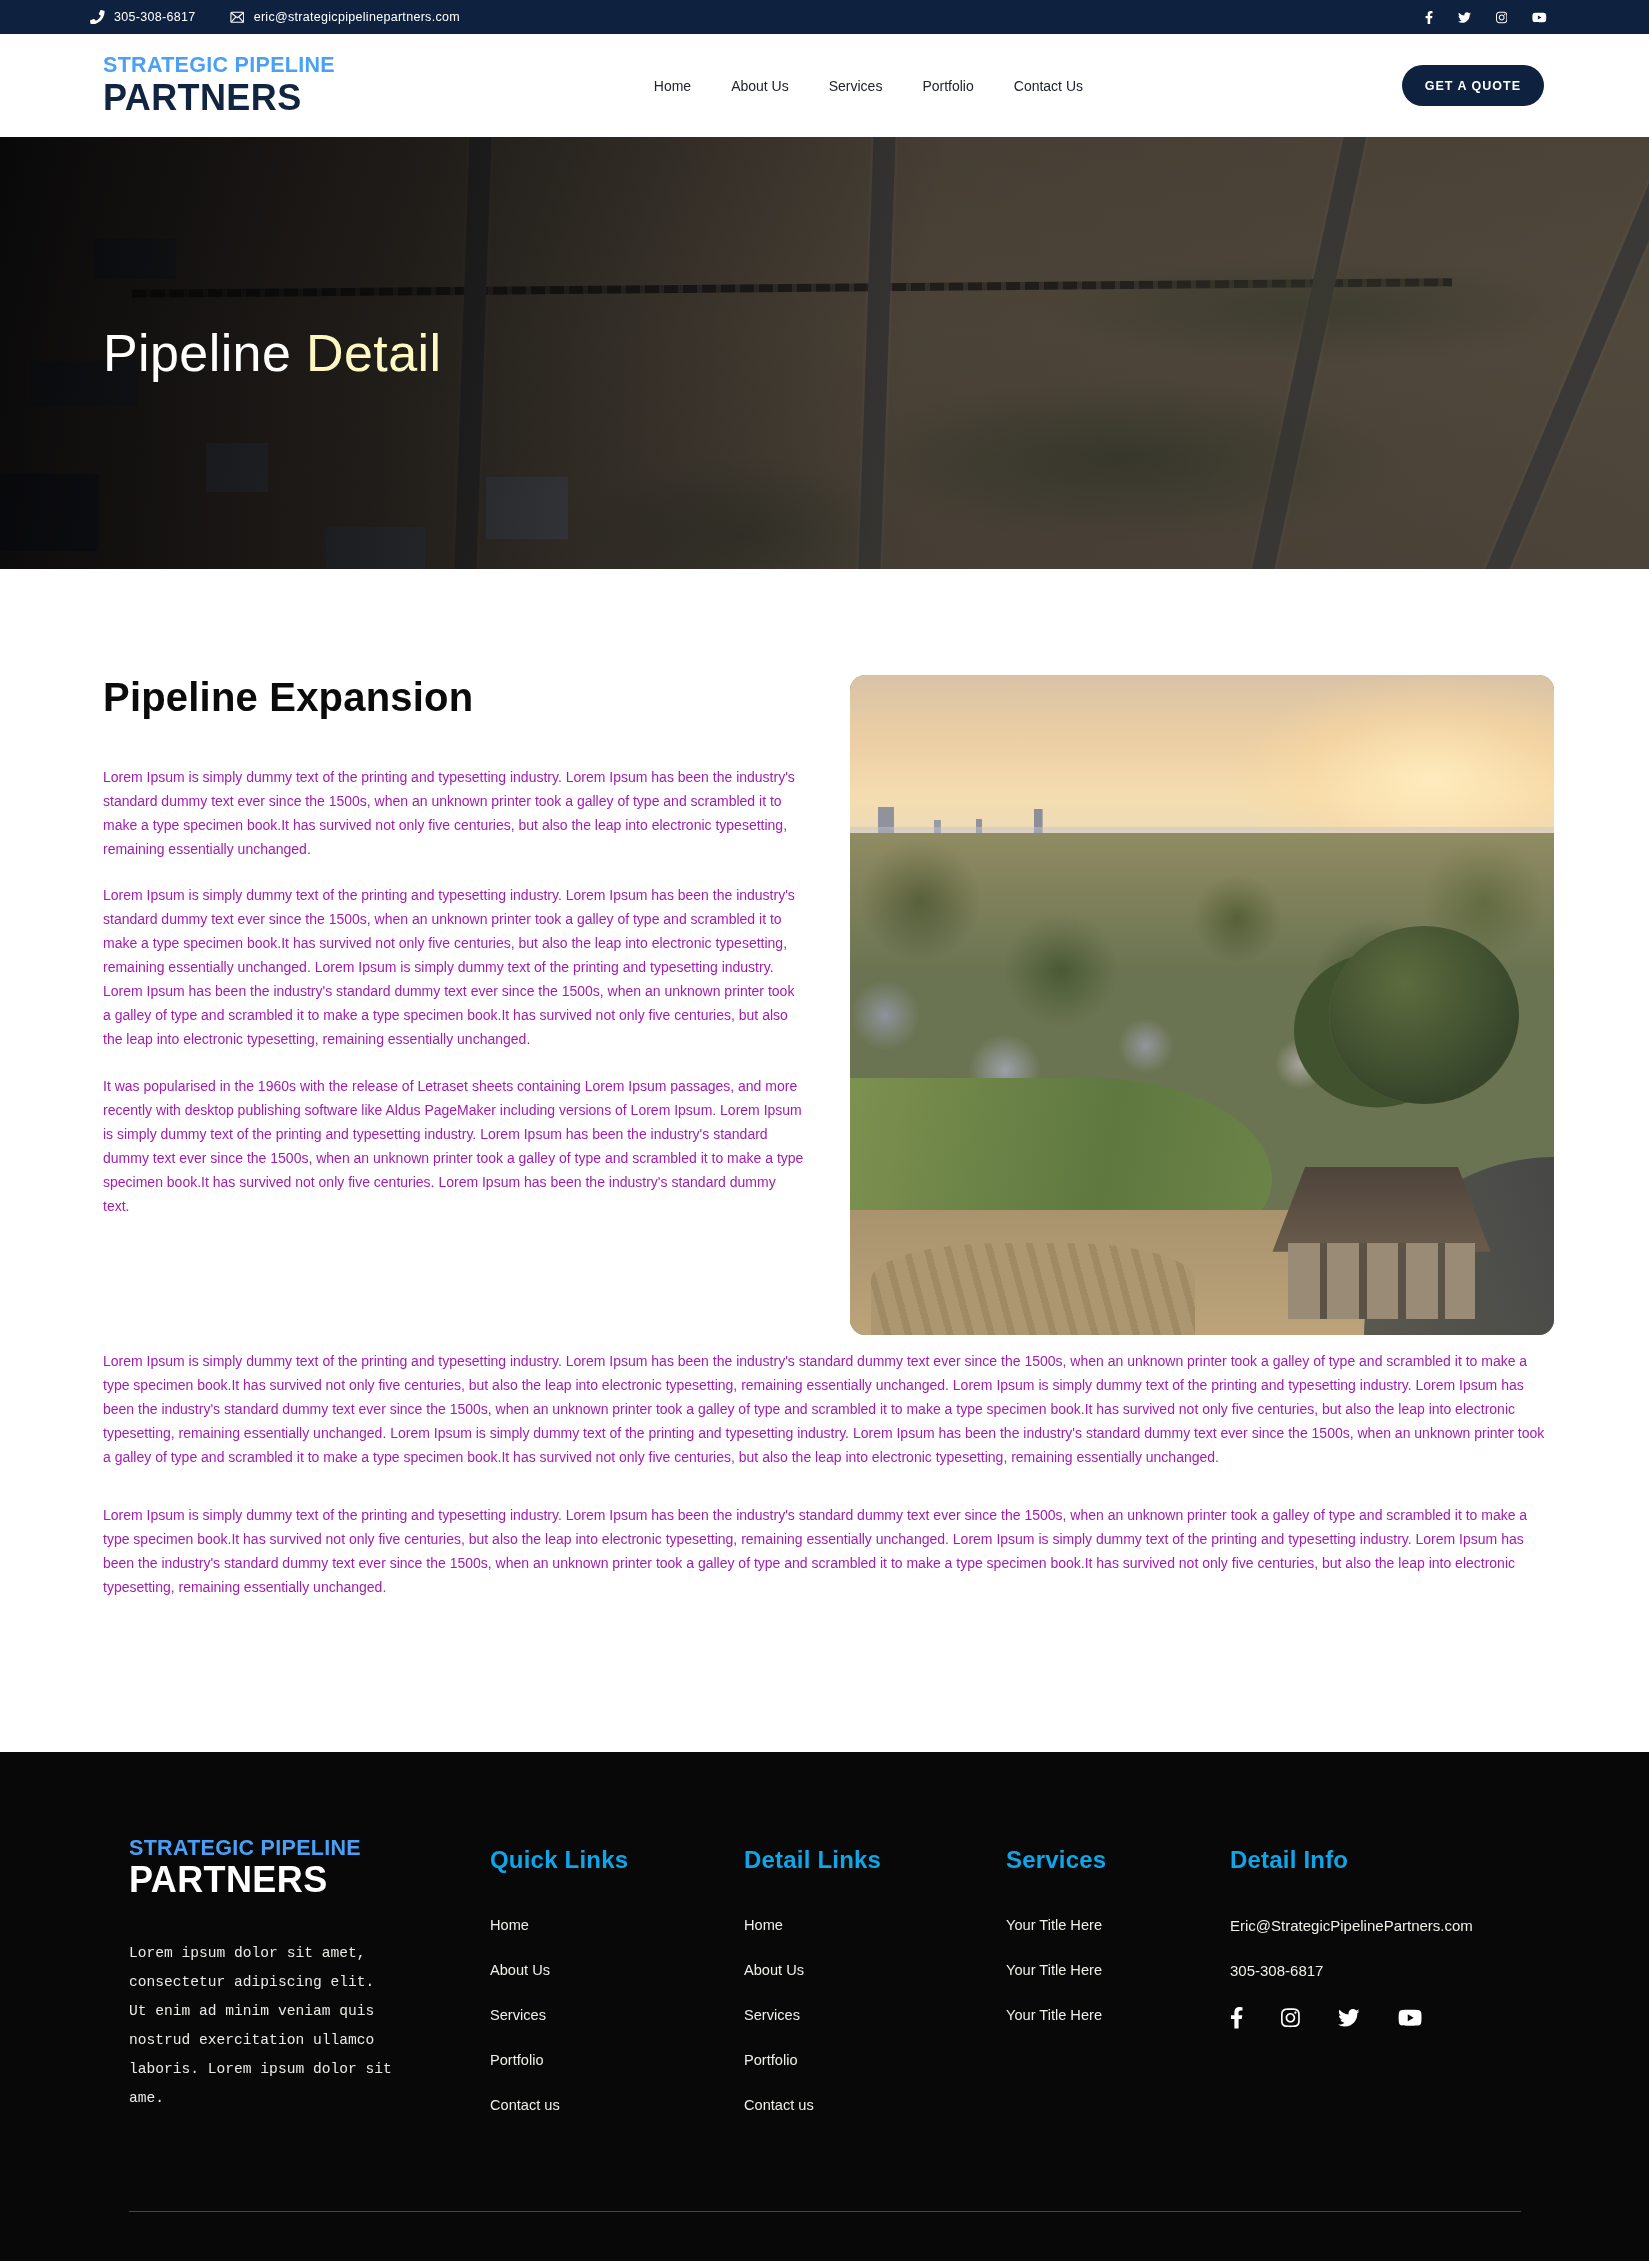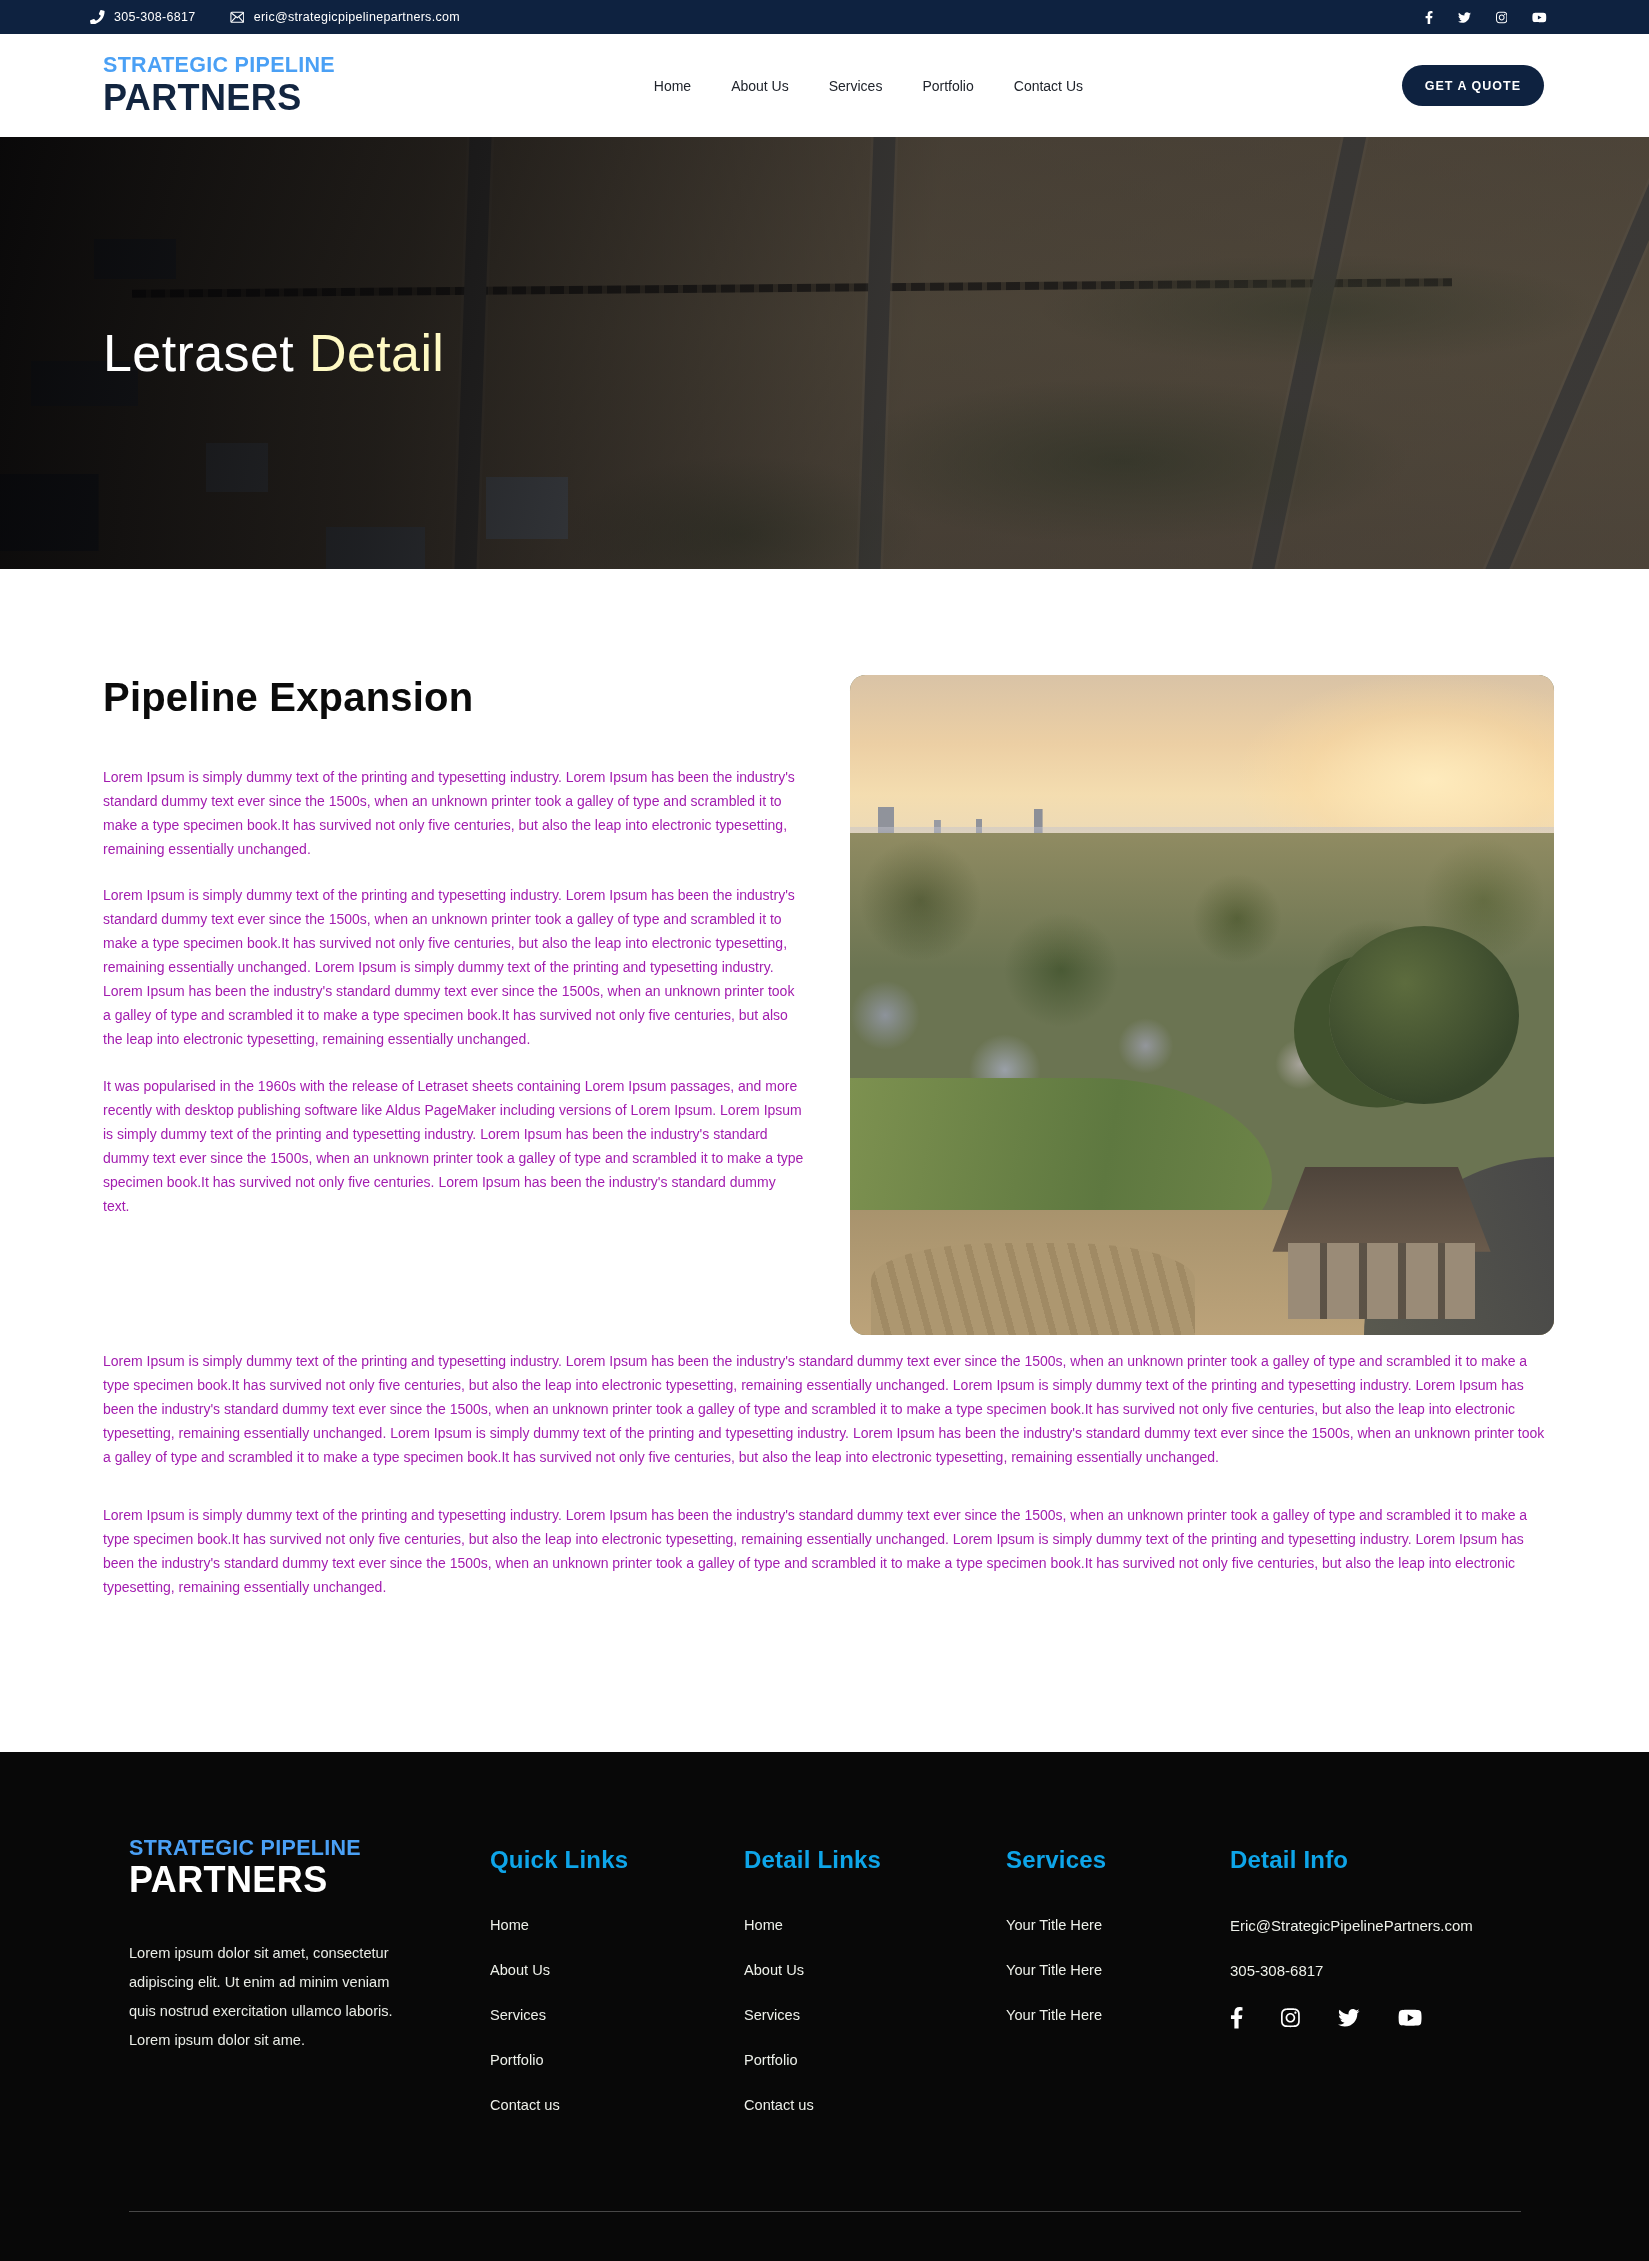--- a/index.html
+++ b/index.html
@@ -94,21 +94,21 @@
   .ph-house .roof { position:absolute; top:0; left:0; right:0; height:56%;
       background:linear-gradient(180deg,#4e443b,#6a5b4c); clip-path:polygon(0 100%,15% 0,85% 0,100% 100%); }
   .ph-house .walls { position:absolute; bottom:0; left:7%; right:7%; height:50%; background:#9a8b77;
       background-image:repeating-linear-gradient(90deg,transparent 0 17%,rgba(40,35,30,.55) 17% 21%); }
 
   
   footer { background:#080808; color:#fff; padding:86px 129px 29px; }
   .f-grid { display:grid; grid-template-columns:309px 202px 210px 172px auto; column-gap:52px; align-items:start; }
   .f-logo .l1 { font-size:21.5px; font-weight:700; color:#4AA0F5; letter-spacing:0.3px; display:block; line-height:1; }
   .f-logo .l2 { font-size:36px; font-weight:800; color:#fff; letter-spacing:0.4px; display:block; line-height:1; margin-top:2.6px; }
-  .f-desc { margin-top:41px; font-size:14.6px; line-height:29px; color:#e9ece6; max-width:266px; }
+  .f-desc { margin-top:41px; font-size:14.6px; line-height:29px; color:#e9ece6; max-width:266px;font-family:Liberation Mono, monospace; }
   .f-title { font-size:24px; font-weight:600; color:#0ea5e9; margin:8.6px 0 43px; letter-spacing:0.2px; }
   .f-links { list-style:none; }
   .f-links li { margin-bottom:29px; }
   .f-links a { font-size:14.6px; color:#eef1ea; }
   .f-contact p { font-size:15px; color:#eef1ea; margin-bottom:28px; }
   .f-social { display:flex; align-items:center; gap:38px; margin-top:6.9px; }
   .f-social .social-icon svg { height:21.5px; width:auto; display:block; color:#fff; }
   .f-divider { border:none; border-top:0.9px solid #474747; margin:69px 0 23px; }
 </style>
 </head>
@@ -176,21 +176,21 @@
 <section class="hero">
   <div class="hero-base"></div>
   <div class="hero-rail"></div>
   <div class="hero-road hr1"></div>
   <div class="hero-road hr2"></div>
   <div class="hero-road hr3"></div>
   <div class="hero-road hr4"></div>
   <div class="hero-grass"></div>
   <div class="hero-houses"></div>
   <div class="hero-overlay"></div>
-  <h1 class="hero-title"><span>Letraset</span> <span class="blue">Detail</span></h1>
+  <h1 class="hero-title"><span>Pipeline</span> <span class="blue">Detail</span></h1>
 </section>
 
 <main class="content">
   <div class="two-col">
     <div class="col-text">
       <h2>Pipeline Expansion</h2>
       <p>Lorem Ipsum is simply dummy text of the printing and typesetting industry. Lorem Ipsum has been the industry's standard dummy text ever since the 1500s, when an unknown printer took a galley of type and scrambled it to make a type specimen book.It has survived not only five centuries, but also the leap into electronic typesetting, remaining essentially unchanged.</p>
       <p>Lorem Ipsum is simply dummy text of the printing and typesetting industry. Lorem Ipsum has been the industry's standard dummy text ever since the 1500s, when an unknown printer took a galley of type and scrambled it to make a type specimen book.It has survived not only five centuries, but also the leap into electronic typesetting, remaining essentially unchanged. Lorem Ipsum is simply dummy text of the printing and typesetting industry. Lorem Ipsum has been the industry's standard dummy text ever since the 1500s, when an unknown printer took a galley of type and scrambled it to make a type specimen book.It has survived not only five centuries, but also the leap into electronic typesetting, remaining essentially unchanged.</p>
       <p>It was popularised in the 1960s with the release of Letraset sheets containing Lorem Ipsum passages, and more recently with desktop publishing software like Aldus PageMaker including versions of Lorem Ipsum. Lorem Ipsum is simply dummy text of the printing and typesetting industry. Lorem Ipsum has been the industry's standard dummy text ever since the 1500s, when an unknown printer took a galley of type and scrambled it to make a type specimen book.It has survived not only five centuries. Lorem Ipsum has been the industry's standard dummy text.</p>
     </div>

